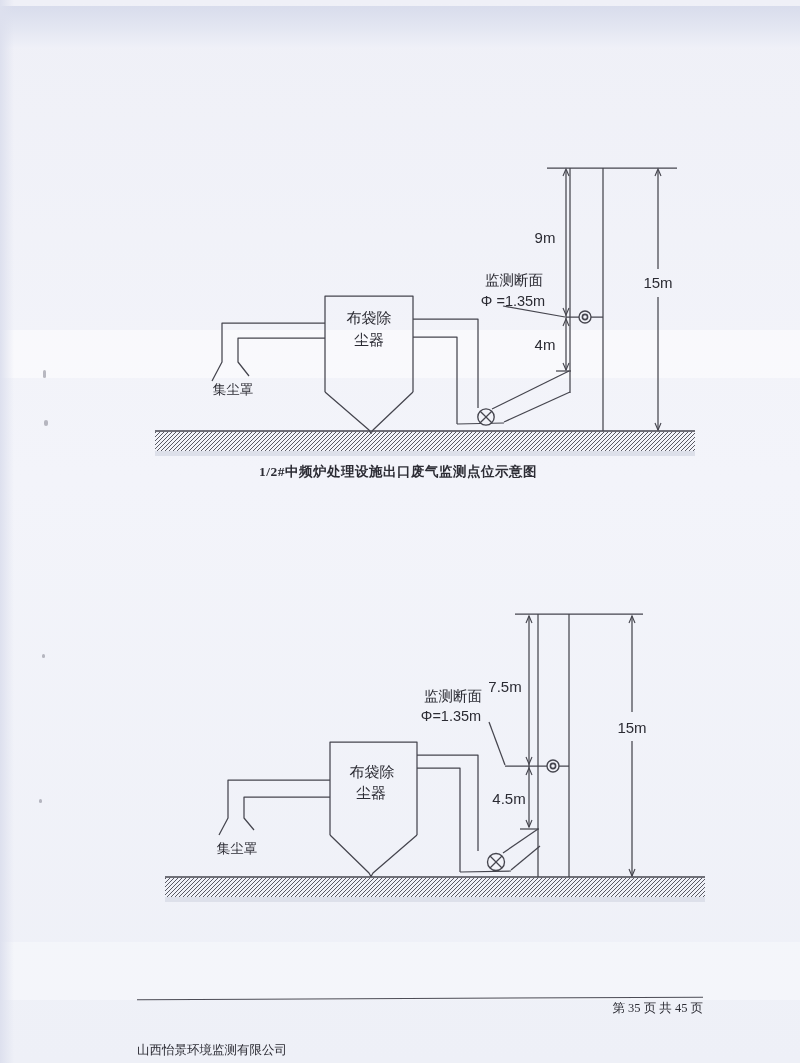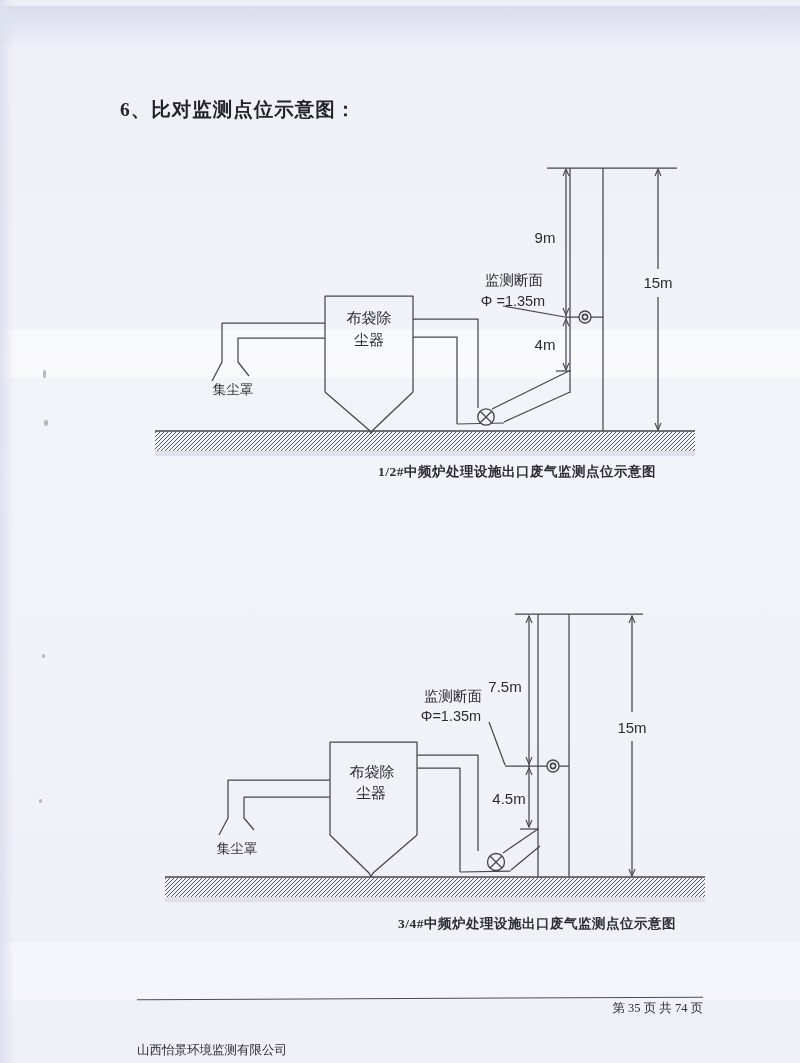--- a/index.html
+++ b/index.html
@@ -8,21 +8,21 @@
         background:linear-gradient(180deg,#eff0f7 0%,#f3f4fa 45%,#eef0f7 100%);}
   .band-top{position:absolute;left:0;top:6px;width:800px;height:42px;
         background:linear-gradient(180deg,#d8dcec 0%,#e4e7f2 55%,#eff0f8 100%);}
   .band-mid{position:absolute;left:0;top:330px;width:800px;height:48px;background:rgba(255,255,255,.5);}
   .band-low{position:absolute;left:0;top:942px;width:800px;height:58px;background:rgba(255,255,255,.35);}
   .edge-left{position:absolute;left:0;top:0;width:14px;height:1063px;
         background:linear-gradient(90deg,#dde0ee 0%,rgba(240,241,248,0) 100%);}
   .speck{position:absolute;background:#84848f;border-radius:2px;opacity:.55;}
   .heading{position:absolute;left:120px;top:96px;font-size:19.5px;font-weight:bold;
         color:#23232b;letter-spacing:1px;}
-  .caption{position:absolute;width:516px;text-align:right;font-size:13.5px;font-weight:bold;
+  .caption{position:absolute;width:516px;text-align:center;font-size:13.5px;font-weight:bold;
         color:#2c2c34;letter-spacing:.5px;}
   .cap1{left:140px;top:463px;}
   .cap2{left:160px;top:915px;}
   .diagram-svg{position:absolute;}
   .svg1{left:140px;top:150px;}
   .svg2{left:140px;top:598px;}
   .ink path{stroke:#45454e;stroke-width:1.25;fill:none;stroke-linejoin:round;}
   .arrow path{stroke:#45454e;stroke-width:1.1;fill:none;}
   .sym{fill:#f2f3f9;stroke:#45454e;stroke-width:1.35;}
   .sym-thick{fill:none;stroke:#45454e;stroke-width:1.6;}
@@ -48,21 +48,20 @@
 
   <div class="band-top"></div>
   <div class="band-mid"></div>
   <div class="band-low"></div>
   <div class="edge-left"></div>
   <div class="speck" style="left:43px;top:370px;width:3px;height:8px;"></div>
   <div class="speck" style="left:44px;top:420px;width:4px;height:6px;"></div>
   <div class="speck" style="left:42px;top:654px;width:3px;height:4px;"></div>
   <div class="speck" style="left:39px;top:799px;width:3px;height:4px;"></div>
 
-  <div class="heading">6、比对监测点位示意图：</div>
 
   <svg class="diagram-svg svg1" width="570" height="312" viewBox="140 150 570 312">
     <defs>
       <pattern id="hatchA" width="4" height="4" patternUnits="userSpaceOnUse">
         <path d="M0 4 L4 0" stroke="#595963" stroke-width="1" fill="none"></path>
       </pattern>
     </defs>
 
     <g class="ink">
       <path d="M212 381 L222 362 L222 323 L325 323"></path>
@@ -206,19 +205,18 @@
     <text class="t-dim" x="505" y="692" text-anchor="middle">7.5m</text>
     <text class="t-dim" x="509" y="804" text-anchor="middle">4.5m</text>
     <text class="t-dim" x="632" y="733" text-anchor="middle">15m</text>
     <text class="t-cn" x="453" y="701" text-anchor="middle">监测断面</text>
     <text class="t-dia" x="451" y="721" text-anchor="middle">Φ=1.35m</text>
     <text class="t-eq" x="372" y="777" text-anchor="middle">布袋除</text>
     <text class="t-eq" x="371" y="798" text-anchor="middle">尘器</text>
     <text class="t-hood" x="237" y="853" text-anchor="middle">集尘罩</text>
   </svg>
 
-  <div class="caption cap2">3/4#中频炉处理设施出口废气监测点位示意图</div>
 
   <div class="footer-rule"></div>
   <div class="footer-company">山西怡景环境监测有限公司</div>
-  <div class="footer-page">第 35 页 共 74 页</div>
+  <div class="footer-page">第 35 页 共 45 页</div>
 
 </div>
 
 </body></html>

